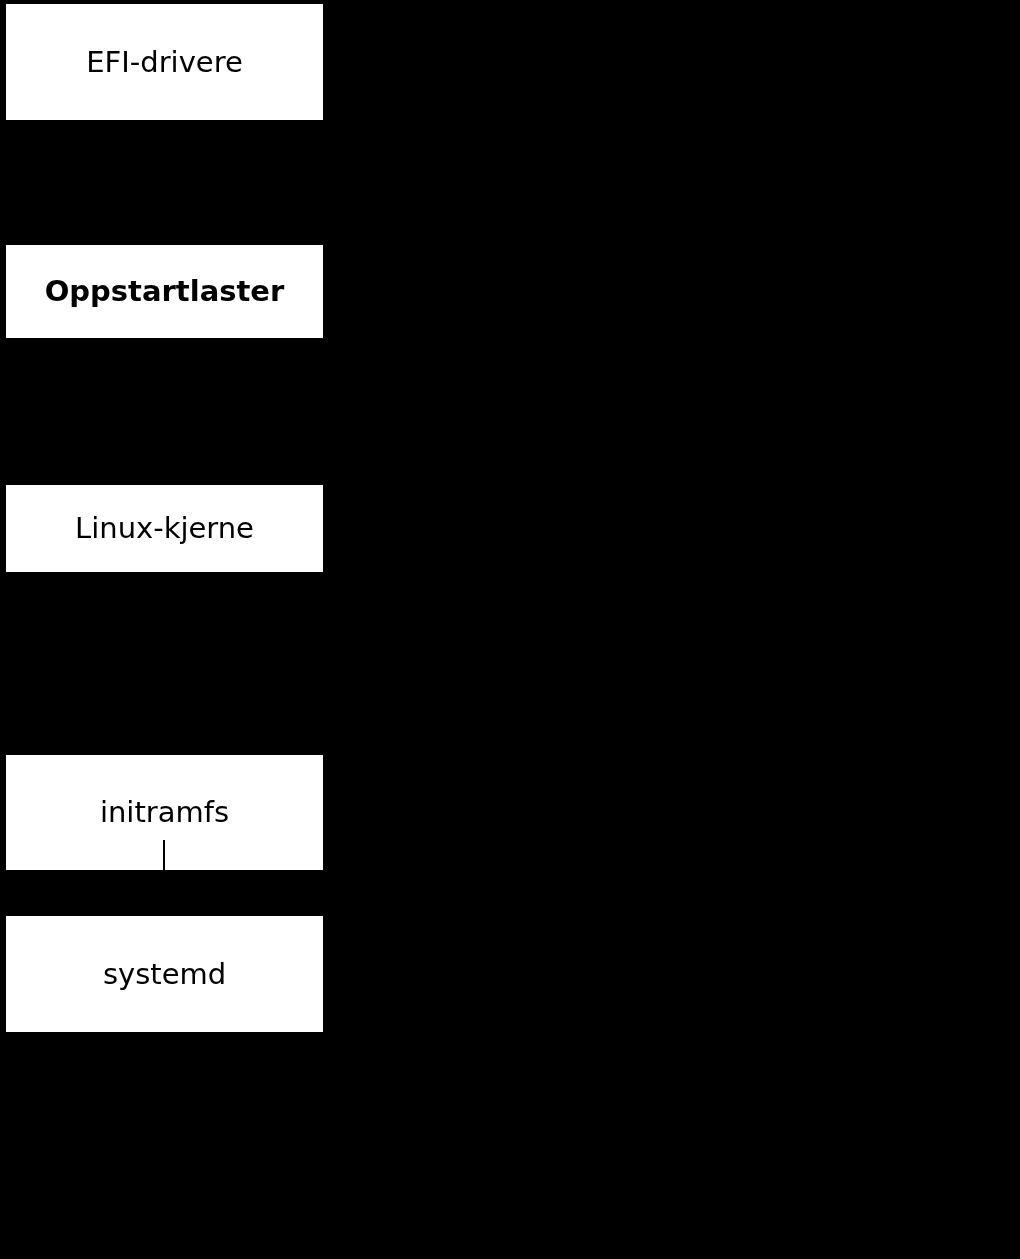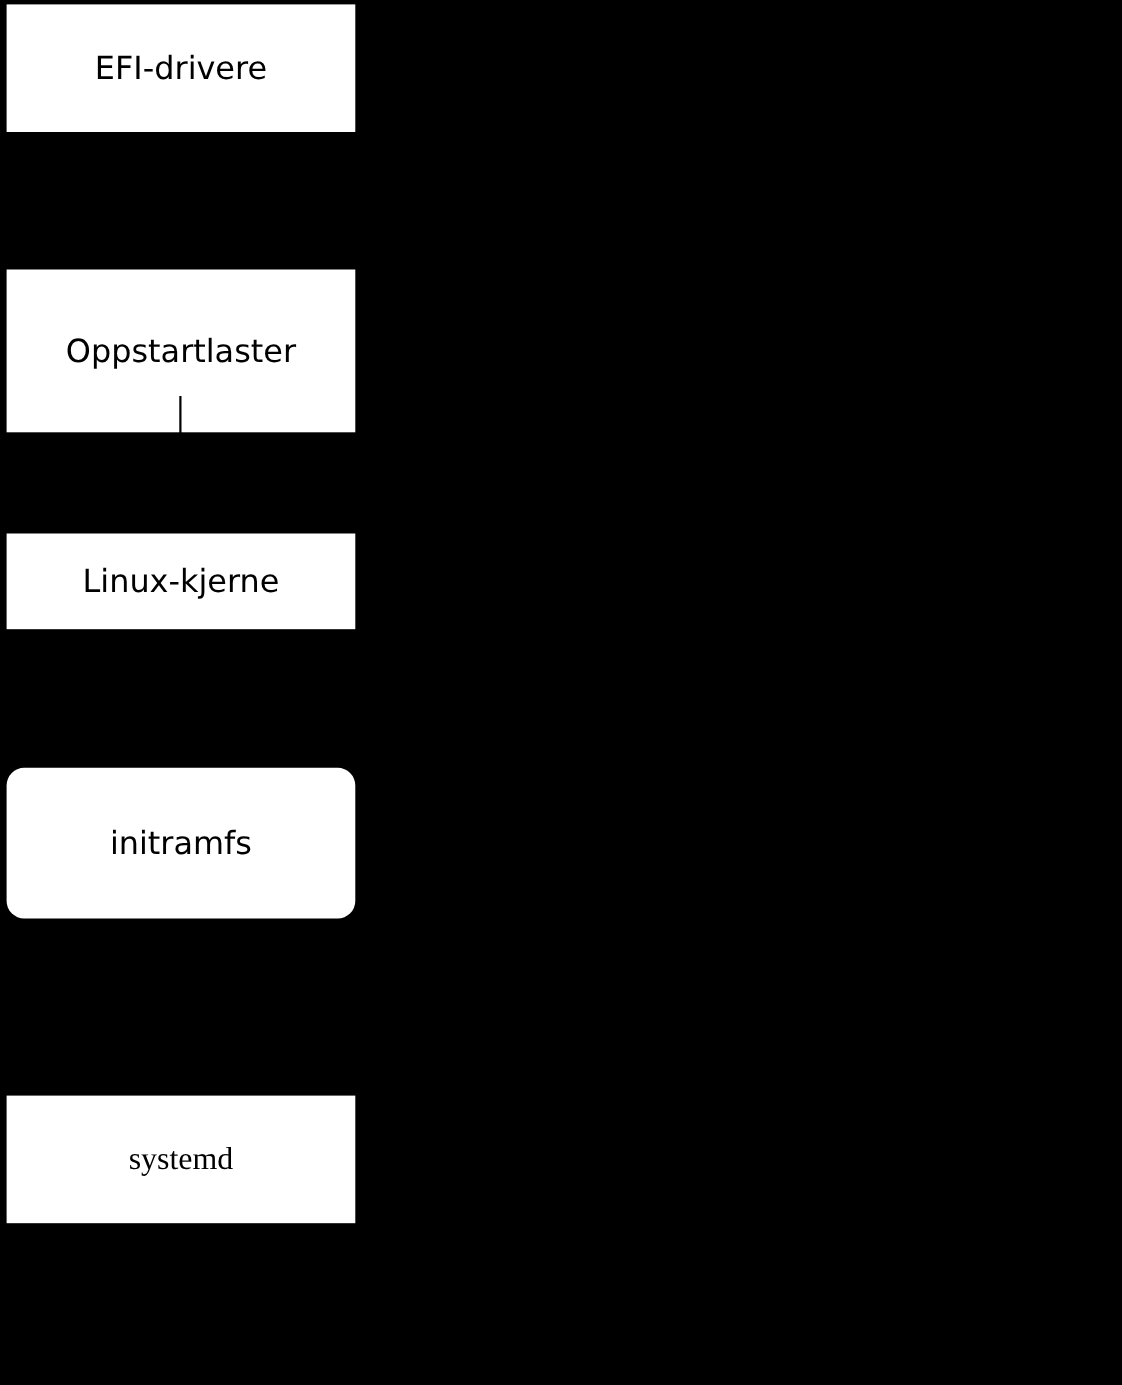--- a/index.html
+++ b/index.html
@@ -28,24 +28,24 @@
     background: #ffffff;
     color: #000000;
     display: flex;
     align-items: center;
     justify-content: center;
     font-size: 29px;
     line-height: 1;
     box-sizing: border-box;
   }
   .flow-node.n0 { top: 4px; }
-  .flow-node.n1 { top: 245px; height: 148px; }
+  .flow-node.n1 { top: 245px; height: 93px; font-weight: bold; }
   .flow-node.n2 { top: 485px; height: 87px; }
-  .flow-node.n3 { top: 698px; height: 137px; border-radius: 16px; }
-  .flow-node.n4 { top: 996px; font-family: Liberation Serif, serif; }
+  .flow-node.n3 { top: 755px; height: 115px; }
+  .flow-node.n4 { top: 916px; }
   
   .flow-edge {
     position: absolute;
     left: 163px;
     width: 2px;
     background: #000000;
   }
   .flow-edge.e0 { top: 120px; height: 125px; }
   .flow-edge.e1 { top: 360px; height: 125px; }
   .flow-edge.e2 { top: 600px; height: 125px; }

